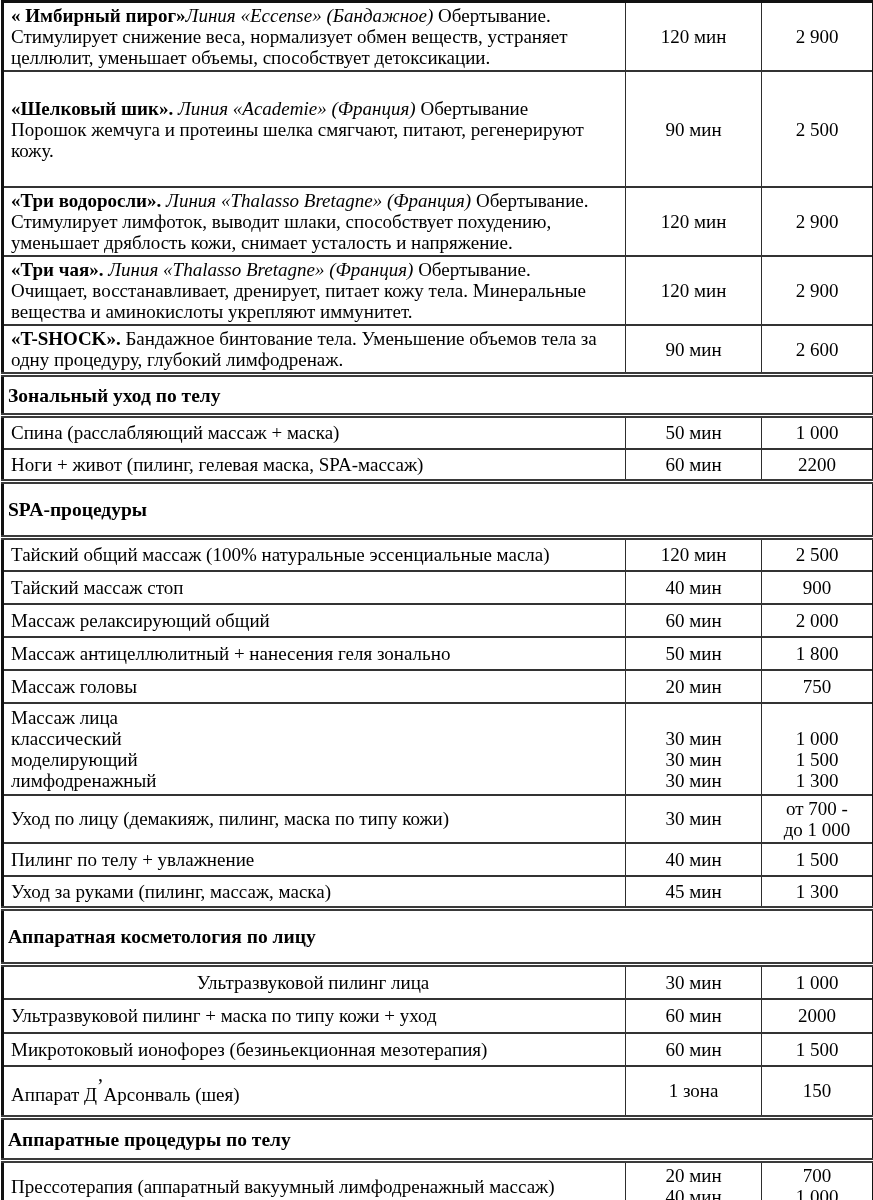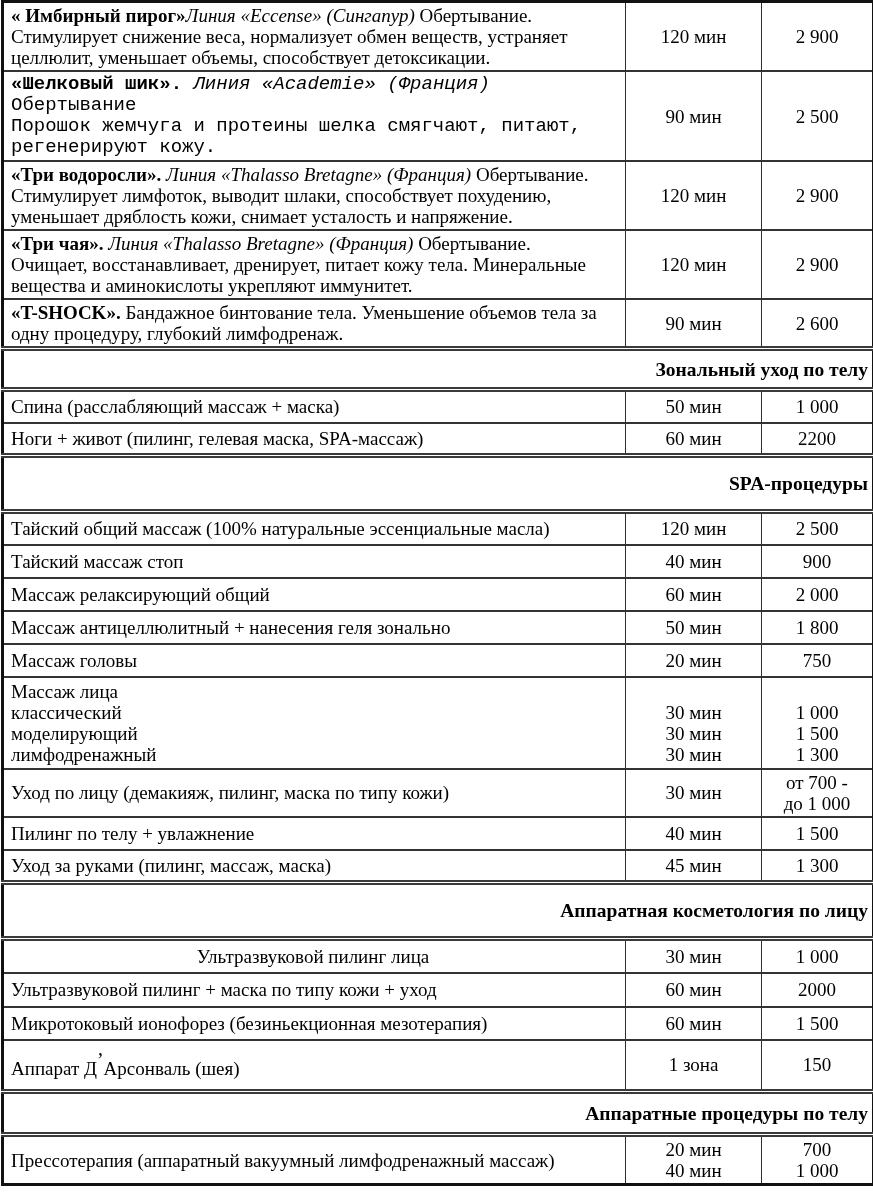--- a/index.html
+++ b/index.html
@@ -41,21 +41,21 @@
   }
   td.service {
     padding: 2px 10px 2px 7px;
     text-align: left;
   }
   td.duration, td.price {
     text-align: center;
     padding: 2px 2px;
   }
   tr.section td {
-    text-align: right;
+    text-align: left;
     font-weight: bold;
     font-size: 19.5px;
     border-top: 5px double #3a3a3a;
     border-bottom: 5px double #3a3a3a;
     padding: 2px 4px;
   }
   span.b   { font-weight: bold; margin-top: 33px; }
   span.i   { font-style: italic; }
   span.sup { vertical-align: 8px; font-size: 1.05em; }
 </style>
@@ -64,27 +64,27 @@
 
 <div class="sheet">
   <table class="price-table">
     <colgroup>
       <col id="col-service" style="width: 623px;">
       <col id="col-duration" style="width: 136px;">
       <col id="col-price" style="width: 112px;">
     </colgroup>
     <tbody>
         <tr>
-          <td class="service"><span class="b">« Имбирный пирог»</span><span class="i">Линия «Eccense» (Сингапур)</span><span class=""> Обертывание.
+          <td class="service"><span class="b">« Имбирный пирог»</span><span class="i">Линия «Eccense» (Бандажное)</span><span class=""> Обертывание.
 Стимулирует снижение веса, нормализует обмен веществ, устраняет целлюлит, уменьшает объемы, способствует детоксикации.</span></td>
           <td class="duration">120 мин</td>
           <td class="price">2 900</td>
         </tr>
         <tr>
-          <td class="service" style="height: 72px; font-family: Liberation Mono, monospace;"><span class="b">«Шелковый шик». </span><span class="i">Линия «Academie» (Франция)</span><span class=""> Обертывание
+          <td class="service" style="height: 116px;"><span class="b">«Шелковый шик». </span><span class="i">Линия «Academie» (Франция)</span><span class=""> Обертывание
 Порошок жемчуга и протеины шелка смягчают, питают, регенерируют кожу.</span></td>
           <td class="duration">90 мин</td>
           <td class="price">2 500</td>
         </tr>
         <tr>
           <td class="service"><span class="b">«Три водоросли». </span><span class="i">Линия «Thalasso Bretagne» (Франция)</span><span class=""> Обертывание.
 Стимулирует лимфоток, выводит шлаки, способствует похудению, уменьшает дряблость кожи, снимает усталость и напряжение.</span></td>
           <td class="duration">120 мин</td>
           <td class="price">2 900</td>
         </tr>

